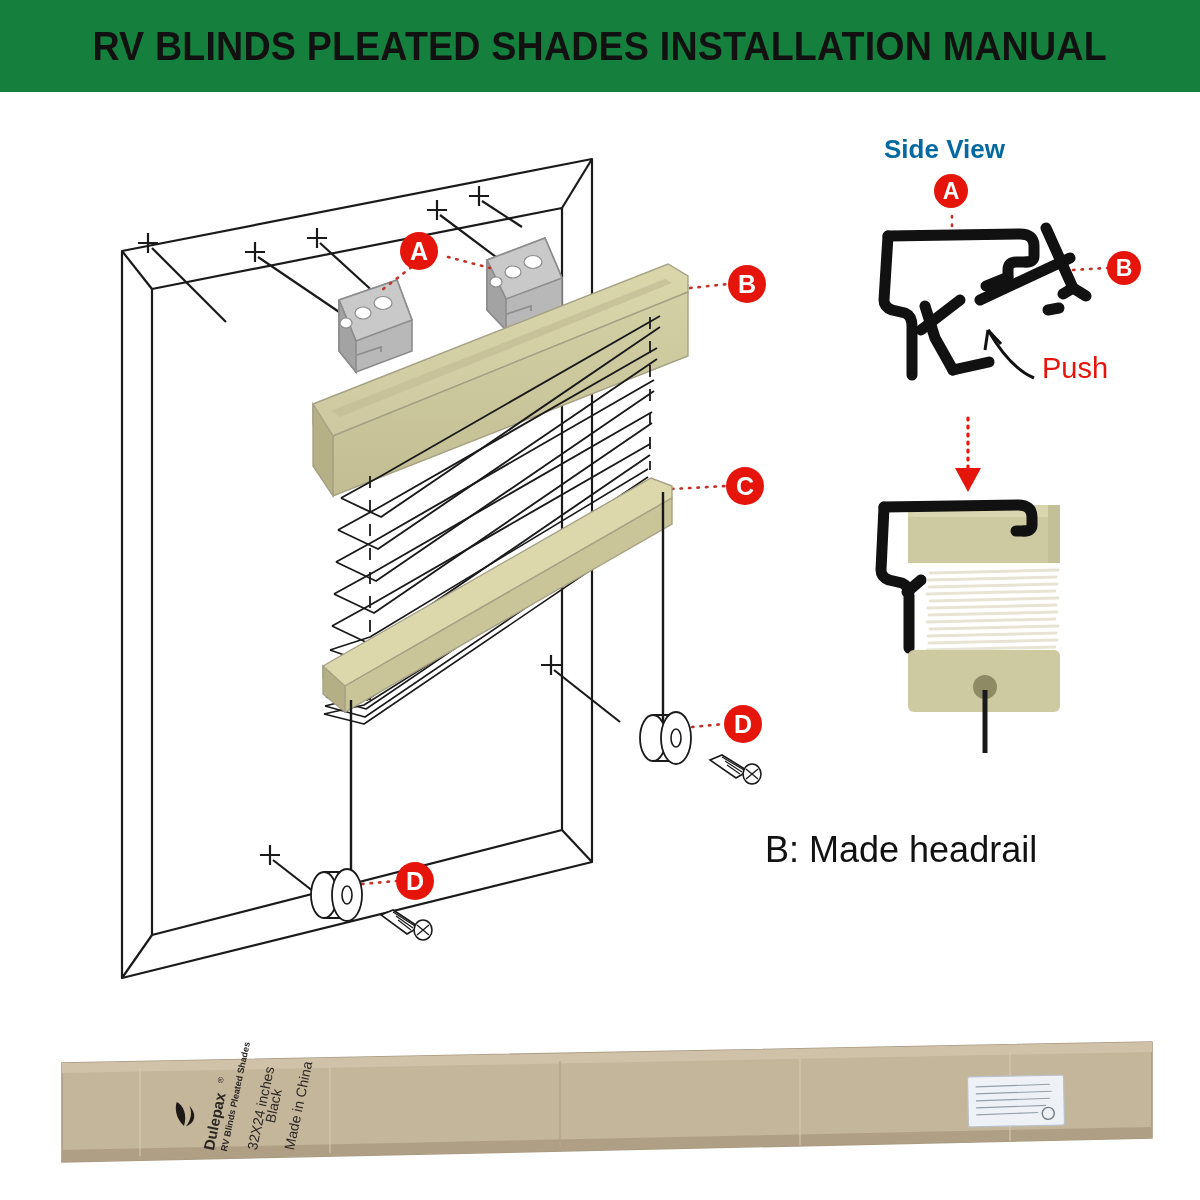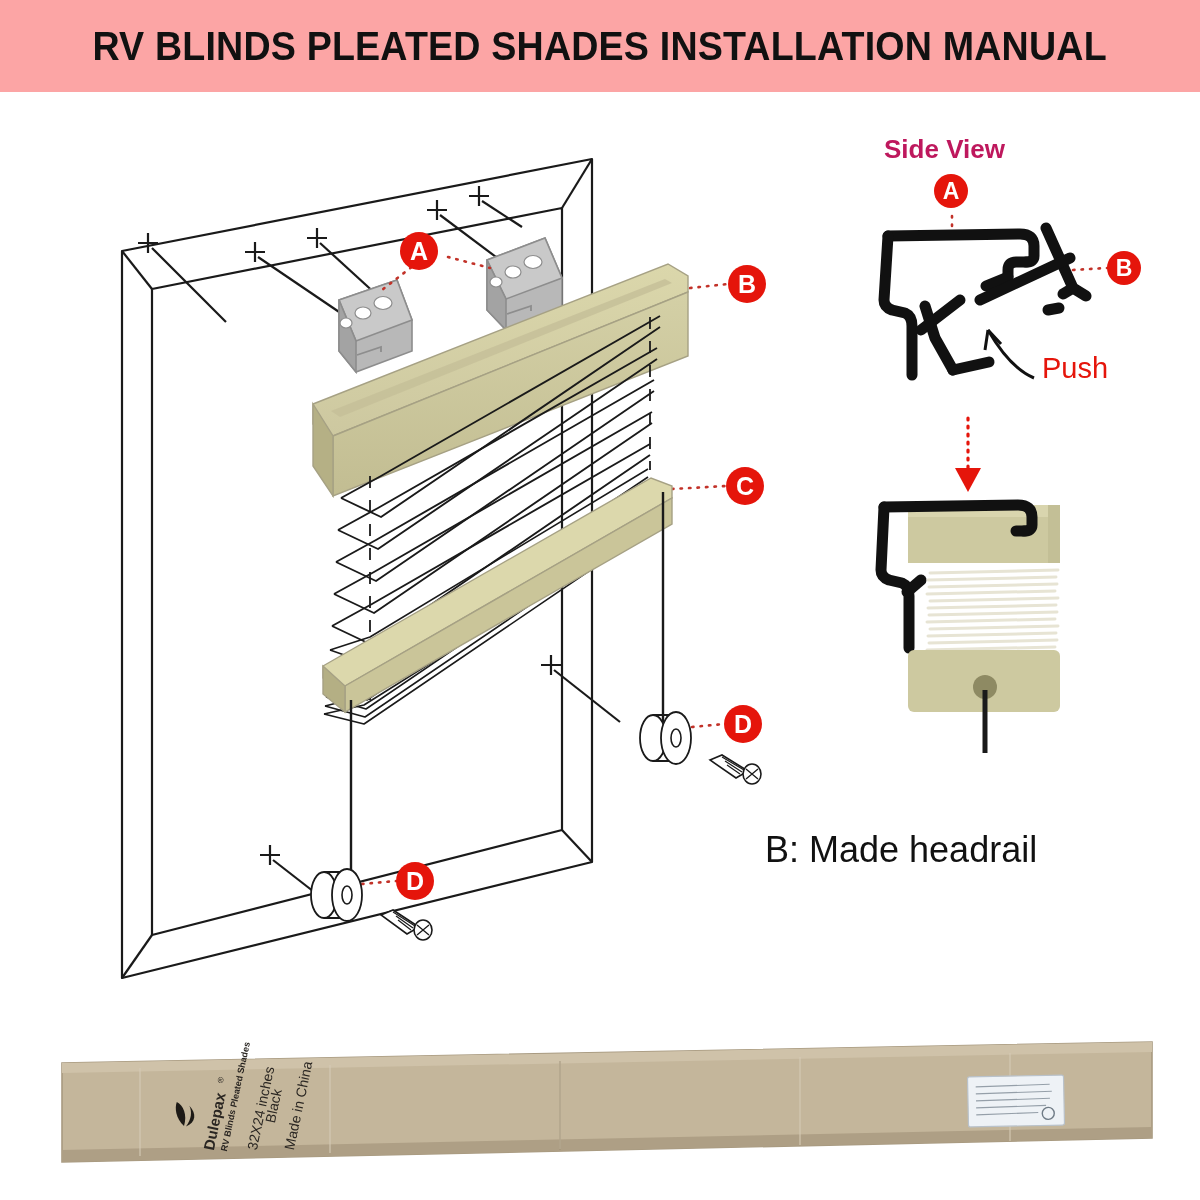--- a/index.html
+++ b/index.html
@@ -1,39 +1,39 @@
 <!DOCTYPE html>
 <html><head>
 <meta charset="utf-8">
 <style>
   html,body{margin:0;padding:0;background:#ffffff;}
   body{width:1200px;height:1200px;position:relative;overflow:hidden;
        font-family:"Liberation Sans","DejaVu Sans",sans-serif;}
 
   
   #header-banner{position:absolute;left:0;top:0;width:1200px;height:92px;
-       background:#fca5a5;display:flex;align-items:center;justify-content:center;text-align:center;}
+       background:#15803d;display:flex;align-items:center;justify-content:center;text-align:center;}
   #manual-title{font-size:40px;font-weight:bold;color:#111111;letter-spacing:.2px;
        transform:scaleX(.94);transform-origin:center;white-space:nowrap;
        font-family:"Liberation Sans","DejaVu Sans",sans-serif;}
 
   
   .layer{position:absolute;left:0;top:0;width:1200px;height:1200px;
          pointer-events:none;}
 
   
   .marker{position:absolute;width:38px;height:38px;border-radius:50%;
       background:#e5150b;color:#ffffff;font-weight:bold;font-size:25px;
       display:flex;align-items:center;justify-content:center;line-height:1;
       font-family:"Liberation Sans","DejaVu Sans",sans-serif;}
   .marker.small{width:34px;height:34px;font-size:23px;}
 
   
   #side-view-title{position:absolute;left:884px;top:134px;font-size:26px;
-      font-weight:bold;color:#be185d;}
+      font-weight:bold;color:#0369a1;}
   #push-label{position:absolute;left:1042px;top:352px;font-size:29px;color:#e5150b;}
 
   
   #legend{position:absolute;left:765px;top:826px;width:400px;}
   .legend-row{font-size:36px;color:#111;line-height:47px;white-space:nowrap;}
 
   
   .pkg-text{position:absolute;color:#2a2622;white-space:nowrap;
       font-family:"Liberation Sans","DejaVu Sans",sans-serif;
       transform-origin:left top;}

